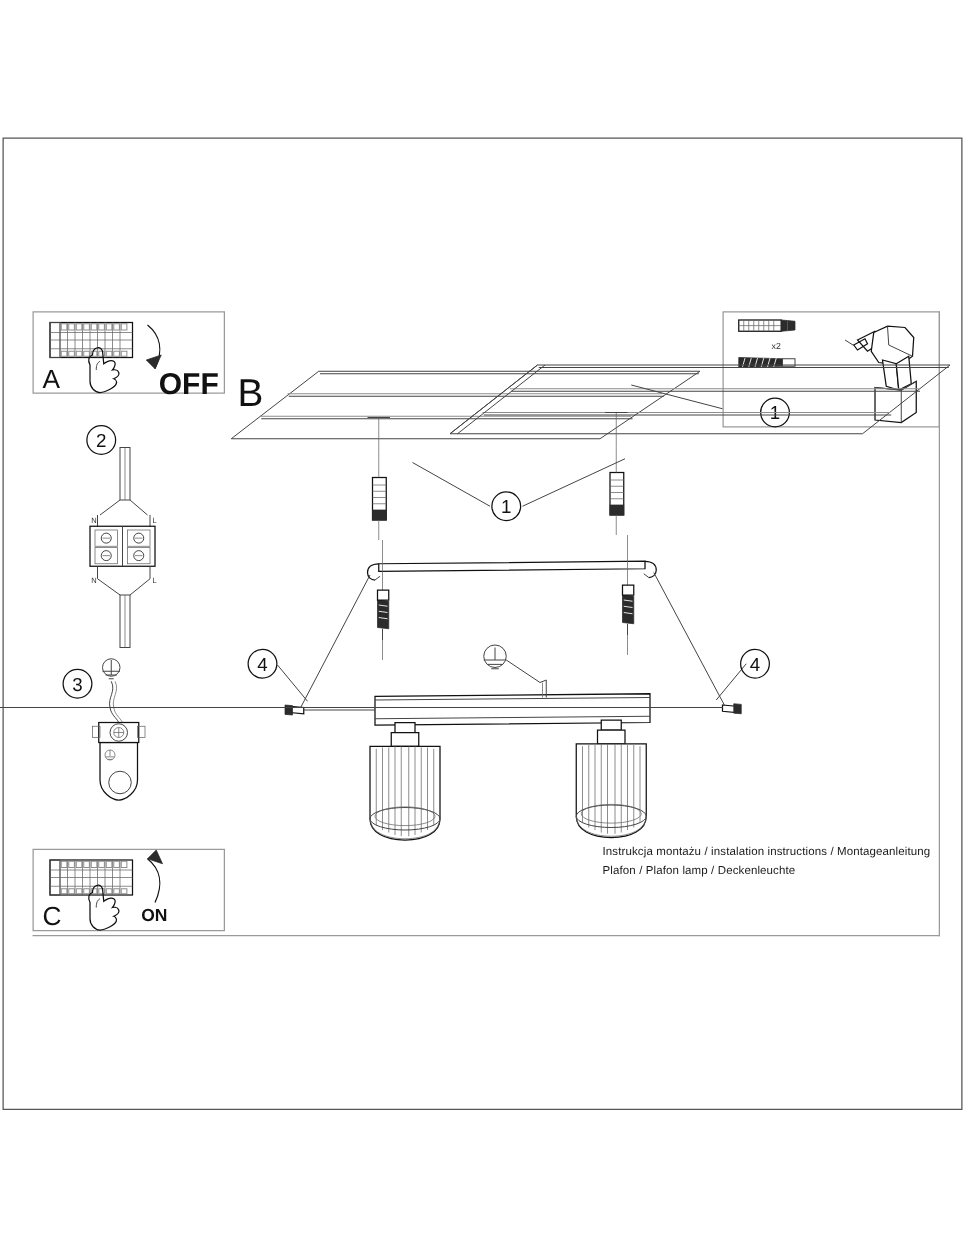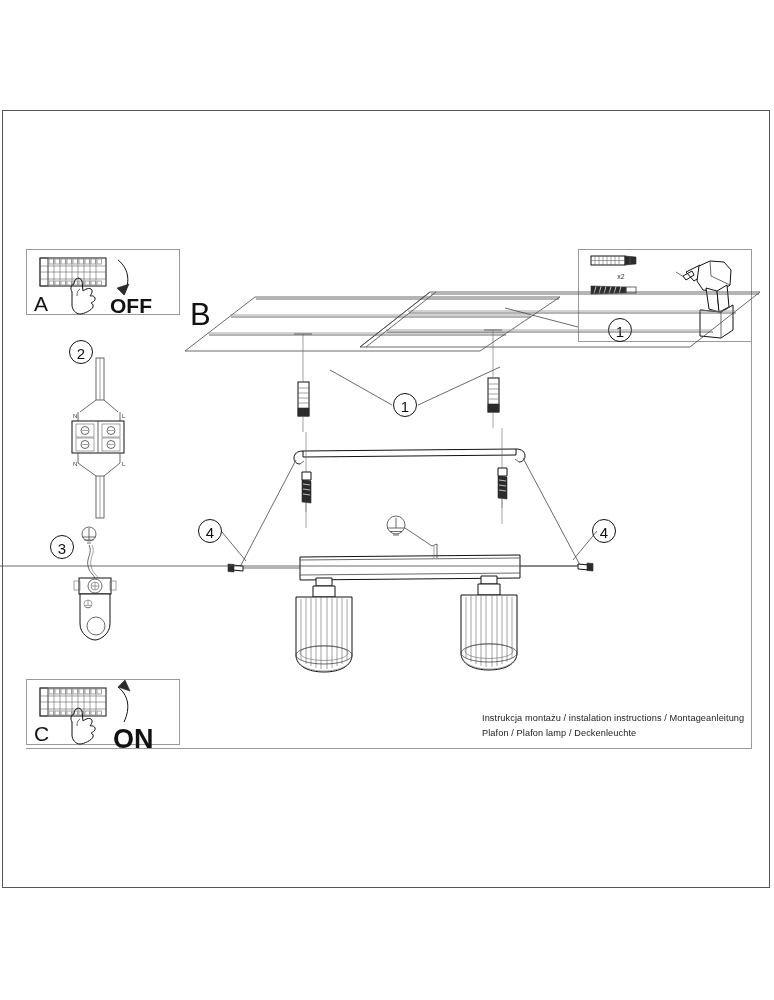--- a/index.html
+++ b/index.html
@@ -16,25 +16,25 @@
   
   #panel-c{left:26px;top:679px;width:154px;height:66px;}
   
   #panel-tools{left:578px;top:249px;width:174px;height:93px;}
   
   #inner-frame{left:26px;top:249px;width:726px;height:500px;border:1.2px solid #9a9a9a;border-top:none;border-left:none;}
 
   .lbl{position:absolute;color:#111;}
   #label-a{left:34px;top:292px;font-size:21px;letter-spacing:.5px;}
   #label-c{left:34px;top:722px;font-size:21px;letter-spacing:.5px;}
-  #label-off{left:110px;top:294px;font-size:21px;font-weight:bold;}
-  #label-on{left:113px;top:724px;font-size:27px;font-weight:bold;}
+  #label-off{left:127px;top:294px;font-size:24px;font-weight:bold;}
+  #label-on{left:113px;top:724px;font-size:14px;font-weight:bold;}
   #label-b{left:190px;top:297px;font-size:31px;}
 
-  #footer{position:absolute;left:482px;top:711px;width:266px;font-size:9.2px;line-height:15px;color:#1a1a1a;letter-spacing:.1px;}
+  #footer{position:absolute;left:482px;top:674px;width:266px;font-size:9.2px;line-height:15px;color:#1a1a1a;letter-spacing:.1px;}
 
   svg{position:absolute;left:0;top:0;overflow:visible;}
   .stroke{fill:none;stroke:#111;stroke-width:1;}
   .thin{fill:none;stroke:#444;stroke-width:.8;}
   .vthin{fill:none;stroke:#666;stroke-width:.6;}
   .grey{fill:none;stroke:#8d8d8d;stroke-width:.8;}
   .fillw{fill:#fff;stroke:#111;stroke-width:1;}
   .filld{fill:#2b2b2b;stroke:#2b2b2b;stroke-width:.6;}
   .callout-txt{font-family:"Liberation Sans",sans-serif;font-size:15px;fill:#111;text-anchor:middle;dominant-baseline:central;}
   .tiny-txt{font-family:"Liberation Sans",sans-serif;font-size:7px;fill:#333;text-anchor:middle;}

